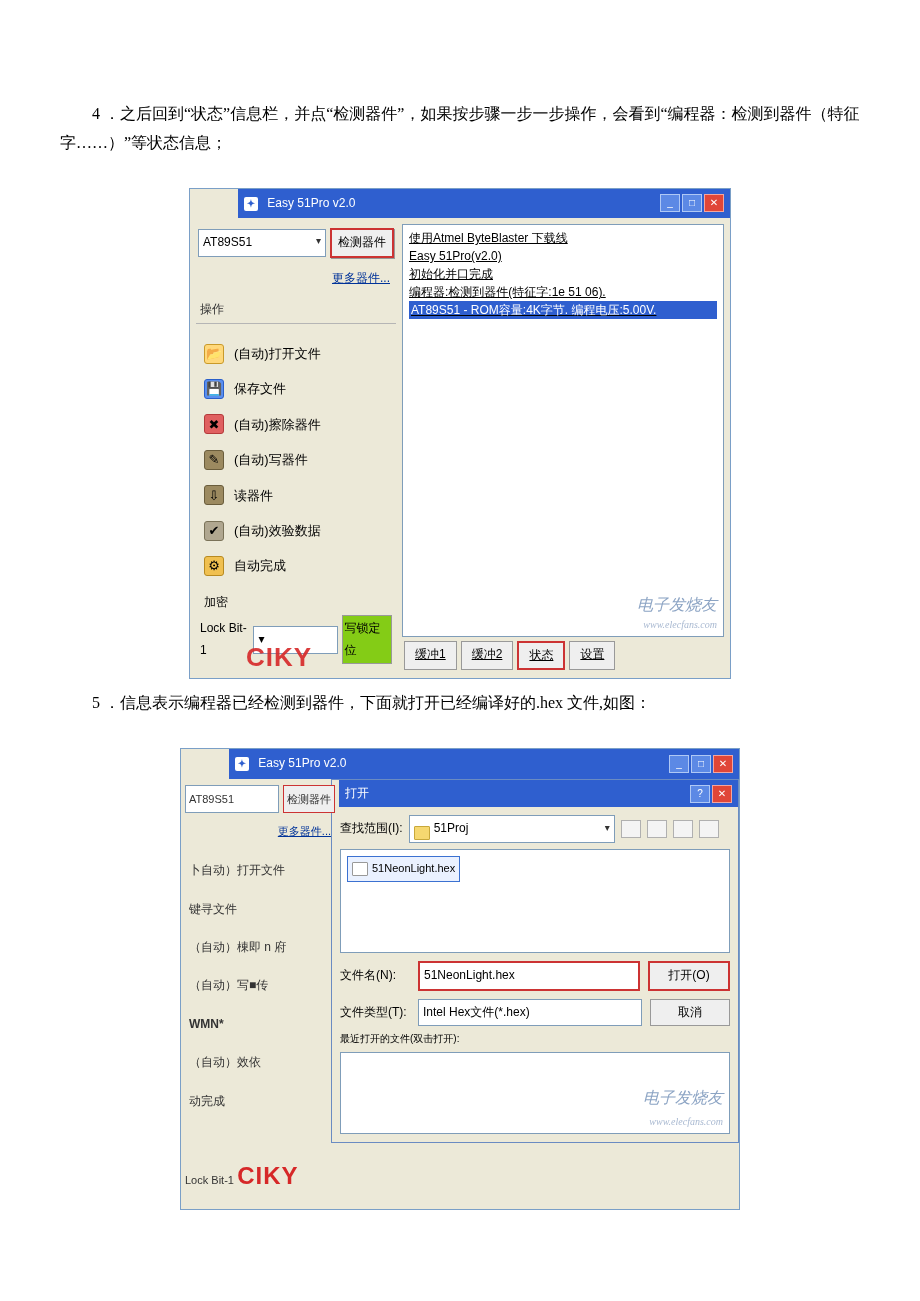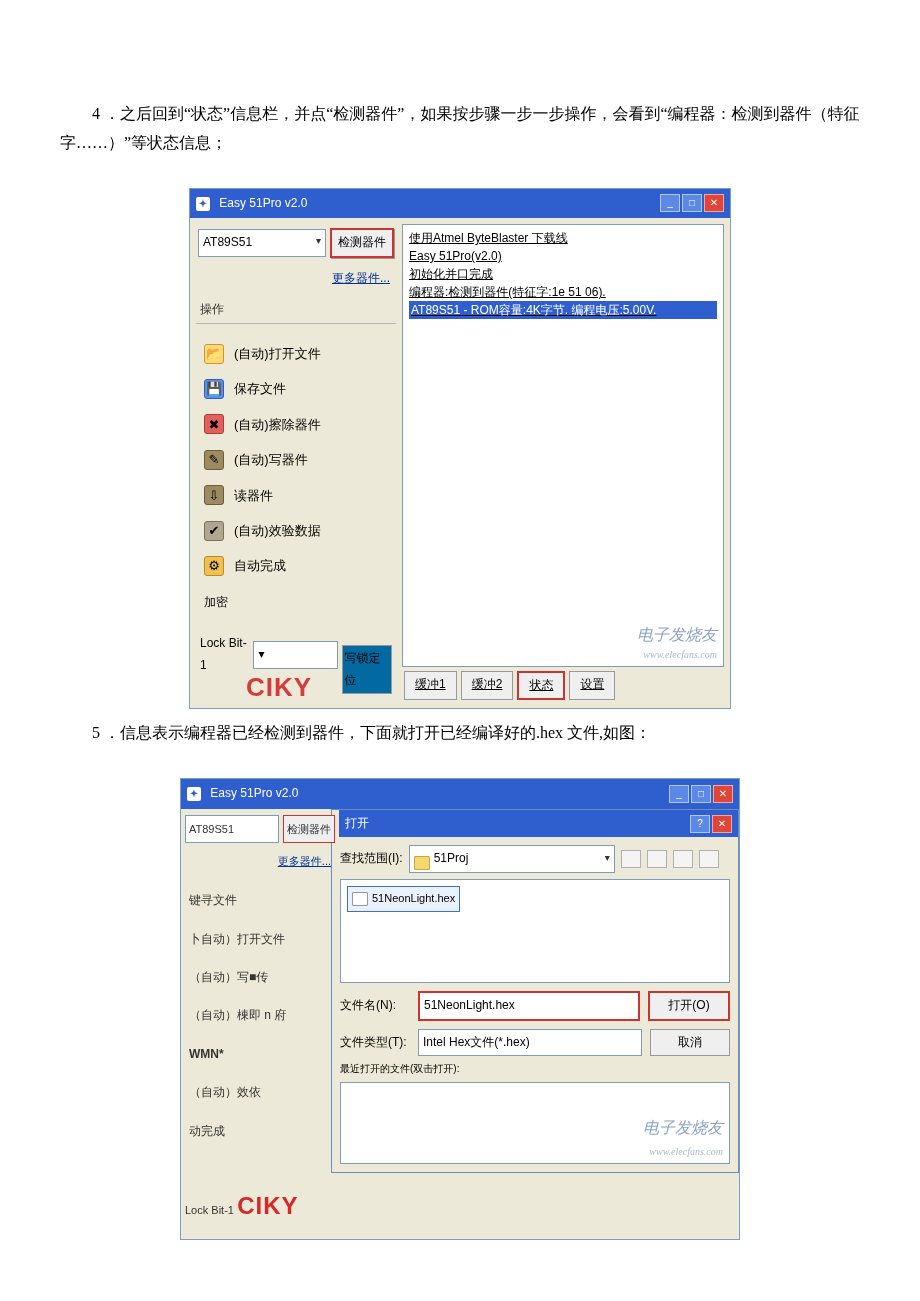--- a/index.html
+++ b/index.html
@@ -28,20 +28,21 @@
     font-family: "Tahoma", "SimSun", sans-serif;
     font-size: 12px;
   }
   .titlebar {
     background: #2f5fcf;
     color: #fff;
     padding: 4px 6px;
     display: flex;
     align-items: center;
     justify-content: space-between;
+    margin-left: 48px;
   }
   .titlebar .ticon {
     width: 14px; height: 14px;
     background: #fff;
     border-radius: 2px;
     display: inline-block;
     margin-right: 6px;
     color: #2f5fcf;
     font-weight: bold;
     text-align: center;
@@ -141,23 +142,22 @@
     position: relative;
   }
   .lockcombo {
     width: 80px;
     background: #fff;
     border: 1px solid #7f9db9;
     padding: 2px 4px;
   }
   .lockbtn {
     border: 1px solid #999;
-    background: #0369a1;
+    background: #84cc16;
     padding: 2px 2px;
-    margin-top: 30px;
   }
   .ciky {
     font-family: "Arial Black", sans-serif;
     color: #d62828;
     font-weight: 900;
     letter-spacing: 1px;
     font-size: 26px;
     position: absolute;
     left: 50px;
     bottom: -8px;
@@ -425,24 +425,24 @@
           <div class="winbtn close">✕</div>
         </div>
       </div>
 
       <div class="leftmini">
         <div class="row1">
           <div class="mcombo">AT89S51</div>
           <div class="mbtn">检测器件</div>
         </div>
         <span class="moremini">更多器件...</span>
+        <div class="itm">卜自动）打开文件</div>
         <div class="itm">键寻文件</div>
-        <div class="itm">卜自动）打开文件</div>
+        <div class="itm">（自动）棟即 n 府</div>
         <div class="itm">（自动）写■传</div>
-        <div class="itm">（自动）棟即 n 府</div>
         <div class="itm wmn">WMN*</div>
         <div class="itm">（自动）效依</div>
         <div class="itm">动完成</div>
         <div style="height:20px;"></div>
         <span class="lock2">Lock Bit-1</span>
         <span class="ciky2">CIKY</span>
       </div>
 
       <div class="opendlg">
         <div class="dlgtitle">

